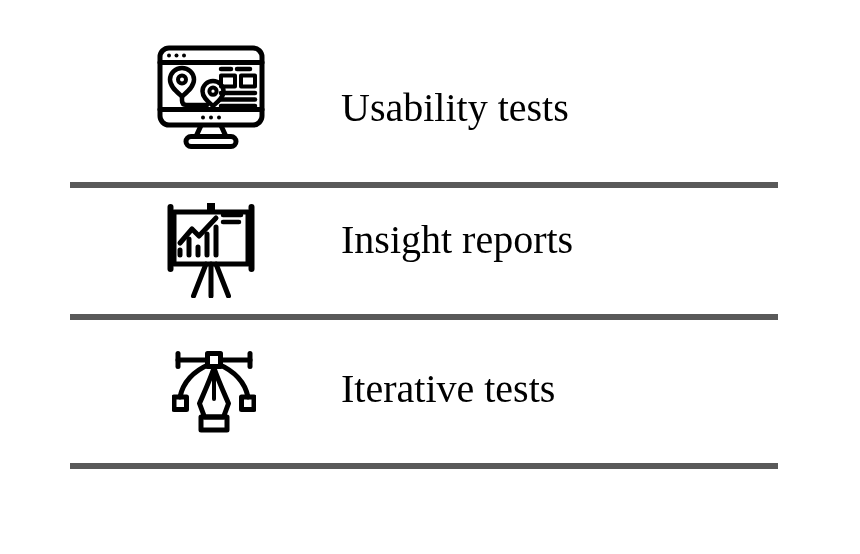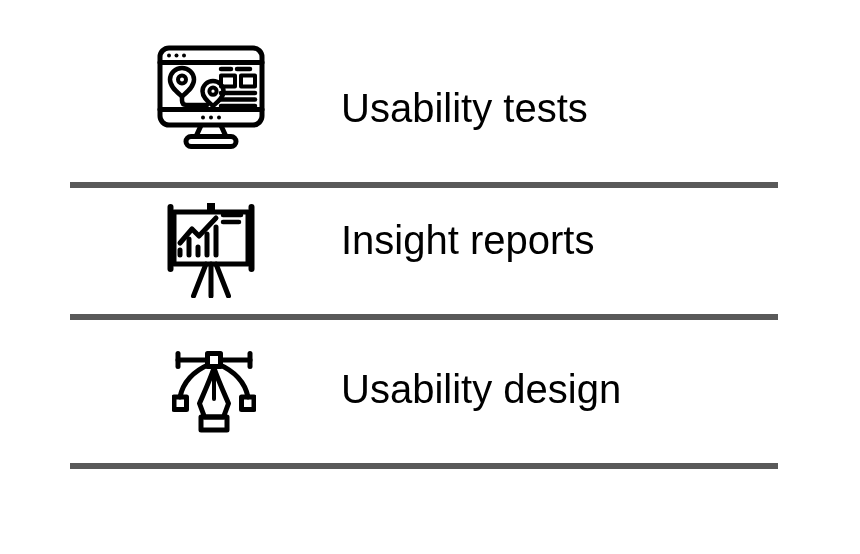--- a/index.html
+++ b/index.html
@@ -7,21 +7,21 @@
     --divider: #595959;
     --bg: #ffffff;
   }
   * { margin: 0; padding: 0; box-sizing: border-box; }
   html, body { background: #fff; }
   .slide {
     position: relative;
     width: 856px;
     height: 554px;
     background: var(--bg);
-    font-family: Liberation Sans, sans-serif;
+    font-family: Liberation Serif, serif;
     overflow: hidden;
   }
   .icon {
     position: absolute;
     color: var(--ink);
   }
   .icon svg { display: block; width: 100%; height: 100%; }
   .row-label {
     position: absolute;
     left: 341px;
@@ -119,17 +119,17 @@
           <path d="M46 17 C60 23 72.5 33 76 50"></path>
           <rect x="35.5" y="6.5" width="13" height="13" fill="#ffffff"></rect>
           <path d="M42 21 C46.5 34 52.5 47 56.5 56.5 L51.5 70 L32.5 70 L27.5 56.5 C31.5 47 37.5 34 42 21 Z"></path>
           <line x1="42" y1="25" x2="42" y2="52" stroke-width="4"></line>
           <rect x="29" y="70" width="26" height="13"></rect>
           <rect x="2" y="50" width="12.5" height="12.5"></rect>
           <rect x="69.5" y="50" width="12.5" height="12.5"></rect>
         </g>
       </svg>
     </span>
-    <span id="label-3" class="row-label">Usability design</span>
+    <span id="label-3" class="row-label">Iterative tests</span>
   </div>
   <div id="divider-3" class="divider"></div>
 
 </div>
 
 </body></html>

